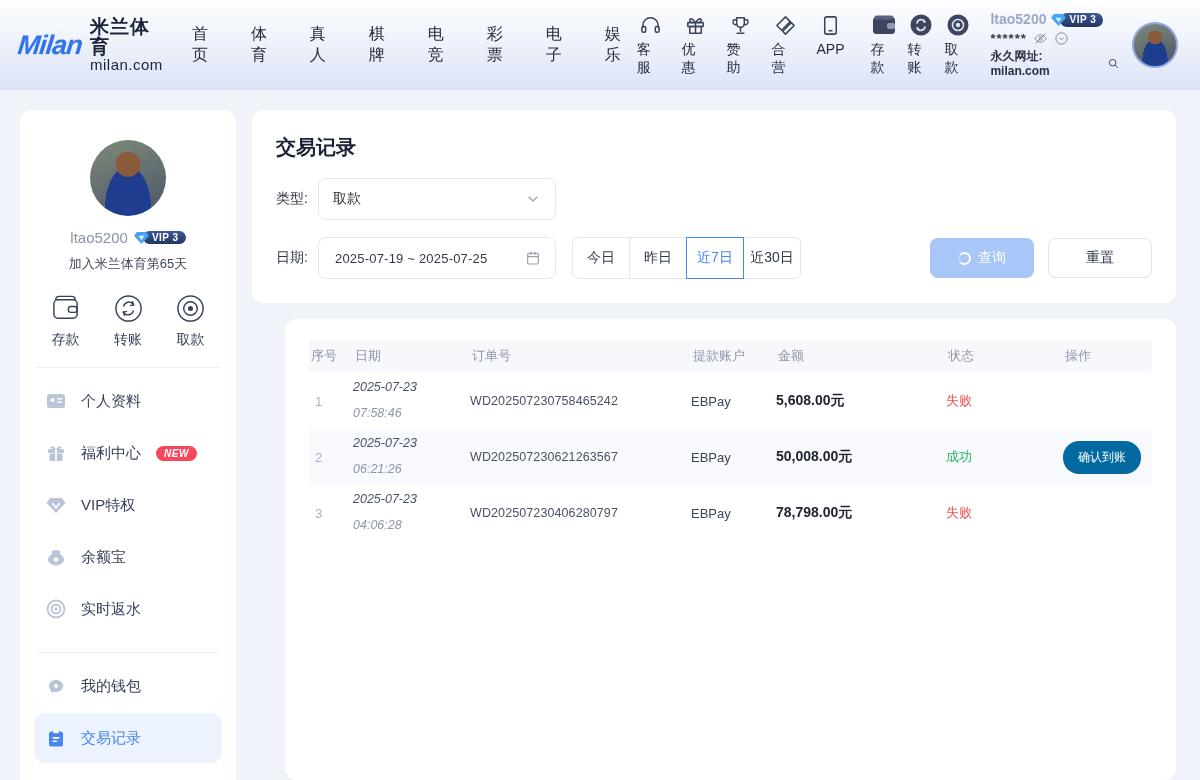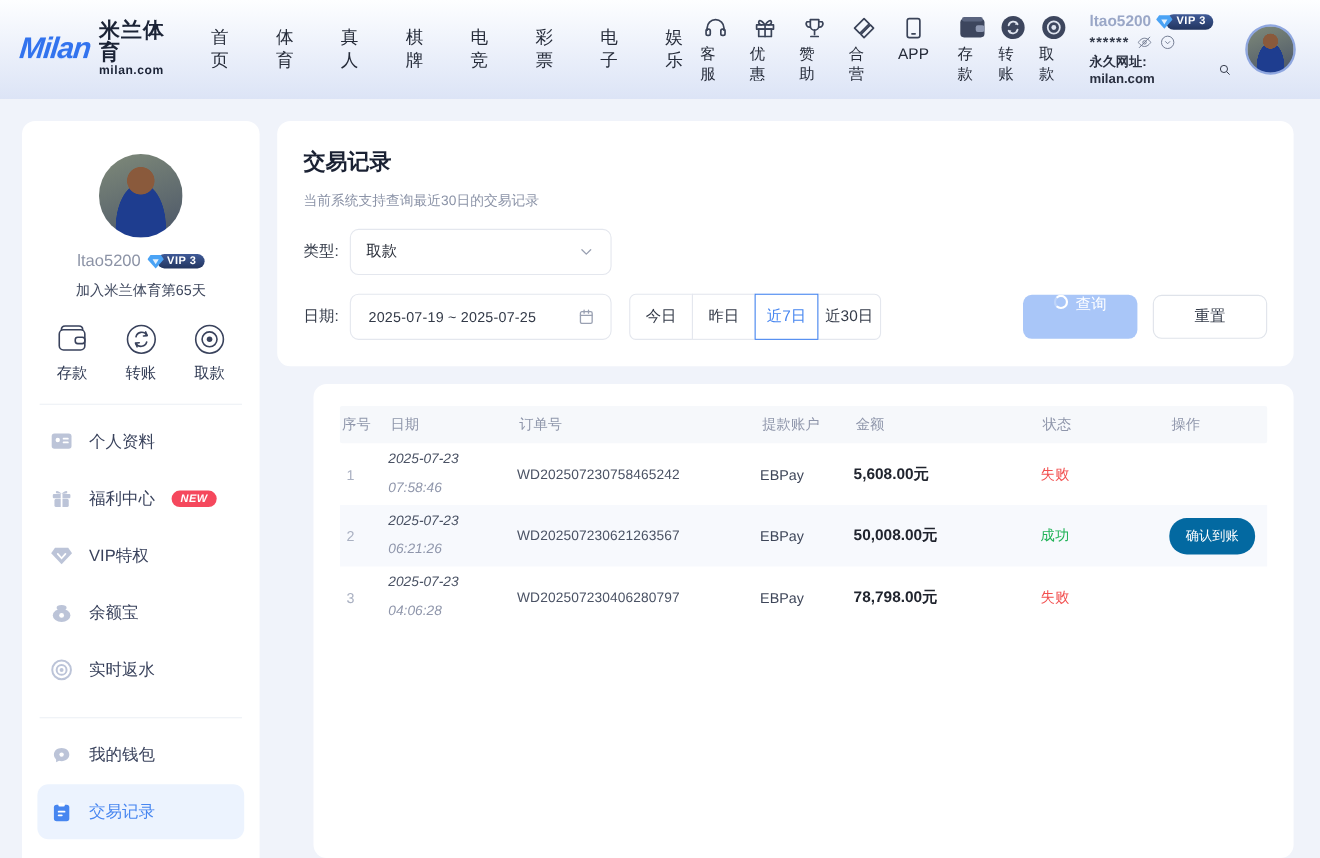--- a/index.html
+++ b/index.html
@@ -13,21 +13,21 @@
     height:90px; display:flex; align-items:center; padding:0 22px 0 18px;
     background:linear-gradient(180deg,#fdfeff 0%,#eef2fb 45%,#dce4f6 100%);
   }
   .logo { display:flex; align-items:center; gap:8px; }
   .logo-script {
     font-style:italic; font-weight:bold; font-size:27px; color:#3273ee;
     letter-spacing:-1px; transform:skewX(-6deg); text-shadow:0 1px 0 #cfe0ff;
   }
   .logo-stack { display:flex; flex-direction:column; line-height:1.05; }
   .logo-cn { font-size:19px; font-weight:900; color:#1b2336; letter-spacing:1px; }
-  .logo-domain { font-size:11px; font-weight:bold; color:#1b2336; letter-spacing:.5px; }
+  .logo-domain { font-size:15px; font-weight:normal; color:#1b2336; letter-spacing:.5px; }
   .main-nav { display:flex; gap:27px; margin-left:22px; }
   .main-nav a { font-size:16px; color:#262c3a; font-weight:500; text-decoration:none; cursor:pointer; }
   .top-right { margin-left:auto; display:flex; align-items:center; }
   .quick-links { display:flex; gap:17px; }
   .ql-item { display:flex; flex-direction:column; align-items:center; gap:4px; cursor:pointer; }
   .ql-item svg { width:23px; height:23px; stroke:#3a4358; fill:none; stroke-width:1.6; stroke-linecap:round; stroke-linejoin:round; }
   .ql-label { font-size:14px; color:#262c3a; }
   .wallet-links { display:flex; gap:9px; margin-left:26px; }
   .wl-item { display:flex; flex-direction:column; align-items:center; gap:4px; cursor:pointer; }
   .wl-icon { width:26px; height:24px; display:flex; align-items:center; justify-content:center; }
@@ -108,21 +108,21 @@
   .range-btn {
     width:58px; height:42px; background:#fff; border:1px solid #e4e7ee; margin-left:-1px;
     display:flex; align-items:center; justify-content:center; font-size:14px; color:#333a48; cursor:pointer;
   }
   .range-btn:first-child { border-radius:6px 0 0 6px; margin-left:0; }
   .range-btn:last-child { border-radius:0 6px 6px 0; }
   .range-btn.active { border-color:#4786f0; color:#4786f0; z-index:2; position:relative; }
   .filter-spacer { flex:1; }
   .btn-query {
     width:104px; height:40px; border:none; border-radius:8px; background:#a9c6f8; color:#fff;
-    font-size:14px; display:flex; align-items:flex-start; justify-content:center; gap:7px; cursor:pointer;
+    font-size:14px; display:flex; align-items:center; justify-content:center; gap:7px; cursor:pointer;
     font-family:inherit;
   }
   .spinner { width:13px; height:13px; border:2px solid #fff; border-left-color:rgba(255,255,255,.25); border-radius:50%; }
   .btn-reset {
     width:104px; height:40px; border:1px solid #dfe3ea; border-radius:8px; background:#fff;
     color:#333a48; font-size:14px; margin-left:14px; cursor:pointer; font-family:inherit;
   }
   
   .table-card { flex:1; padding:20px 24px;margin-left:33px; }
   .tgrid { display:grid; grid-template-columns:44px 117px 221px 85px 170px 117px 1fr; align-items:center; }
@@ -384,21 +384,20 @@
     <div class="menu-item">
       
       
     </div>
   </aside>
 
   <div class="main-col">
 
     <section class="card filter-card">
       <h1 class="page-title">交易记录</h1>
-      <div class="page-subtitle">当前系统支持查询最近30日的交易记录</div>
 
       <div class="filter-row">
         <span class="filter-label">类型:</span>
         <div class="select-box">
           <span class="select-value">取款</span>
           <svg viewBox="0 0 24 24">
               <path d="M6 9l6 6 6-6"></path>
             </svg>
         </div>
       </div>

